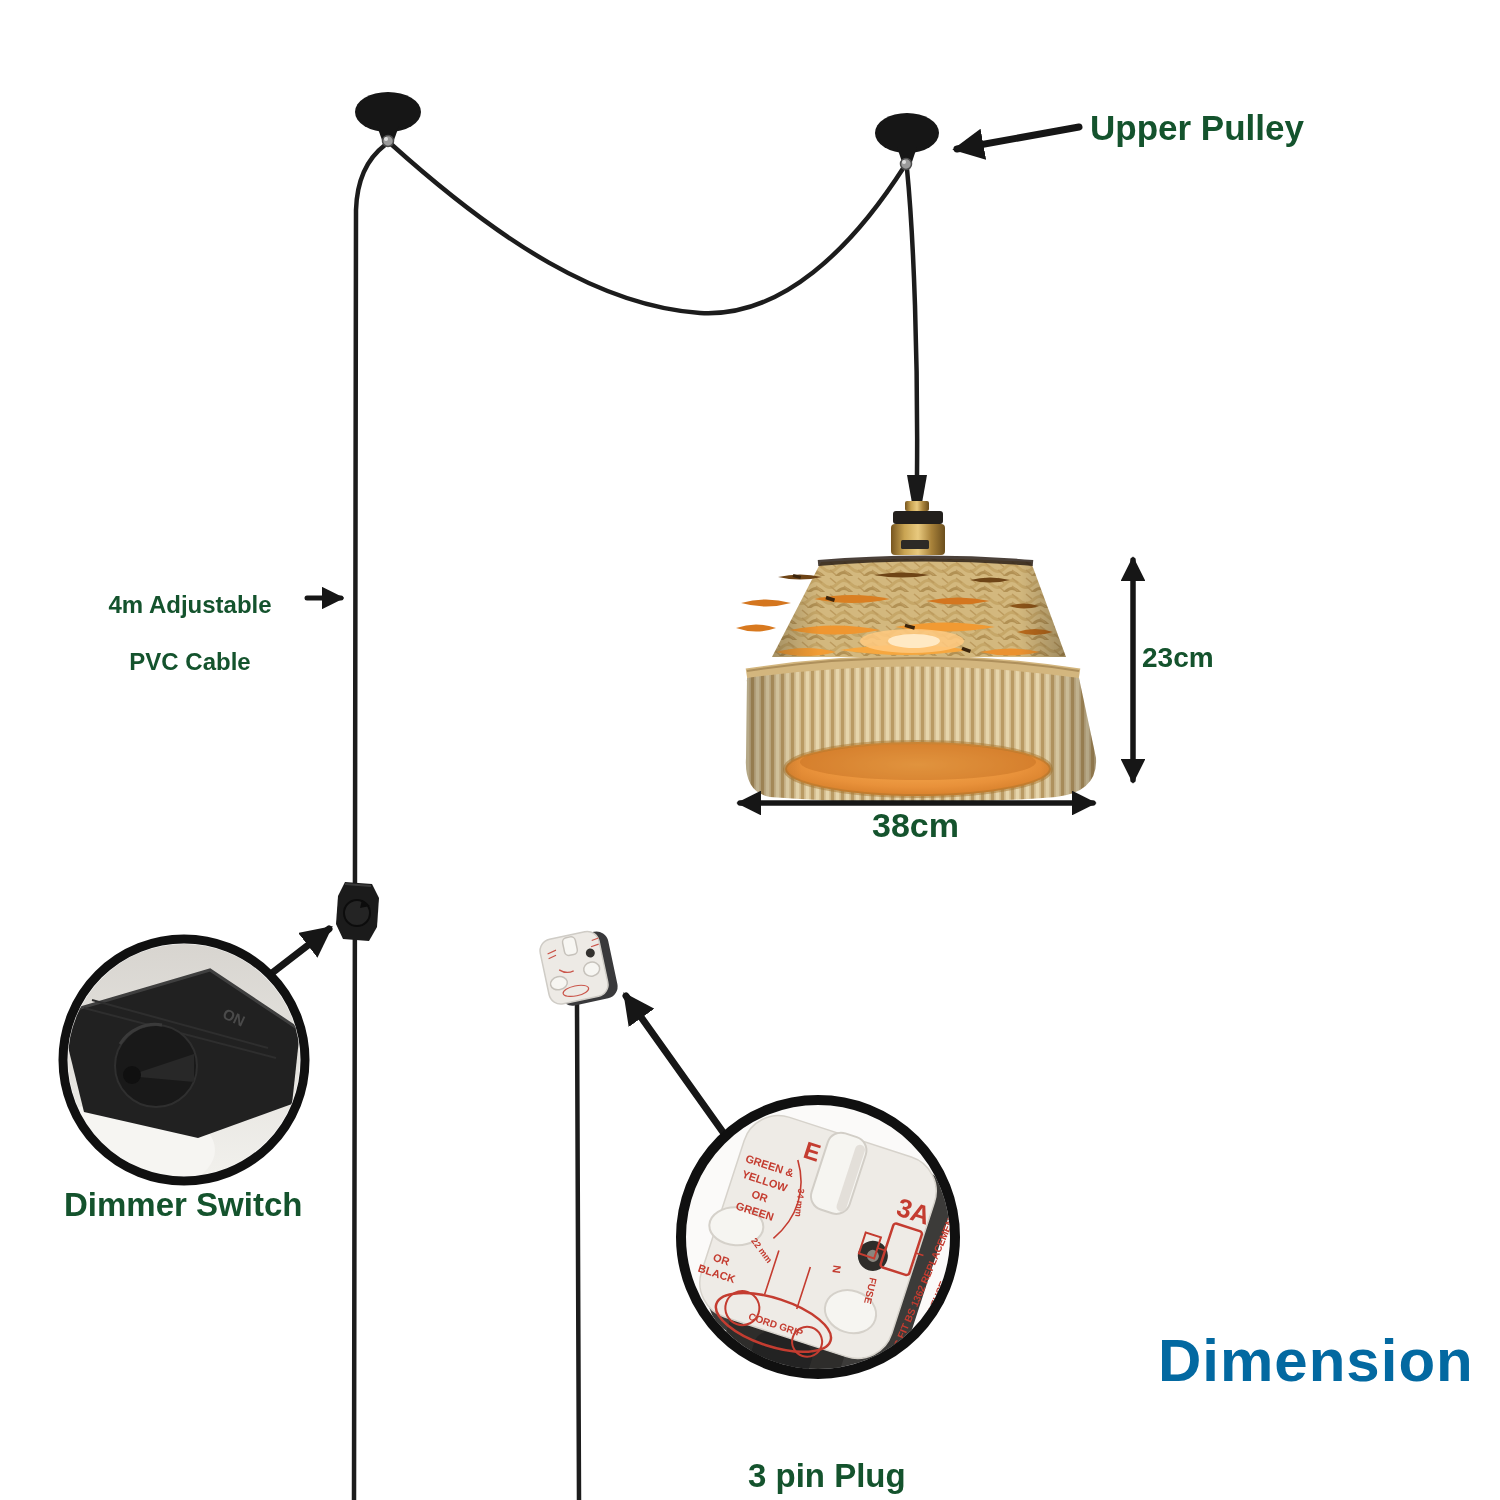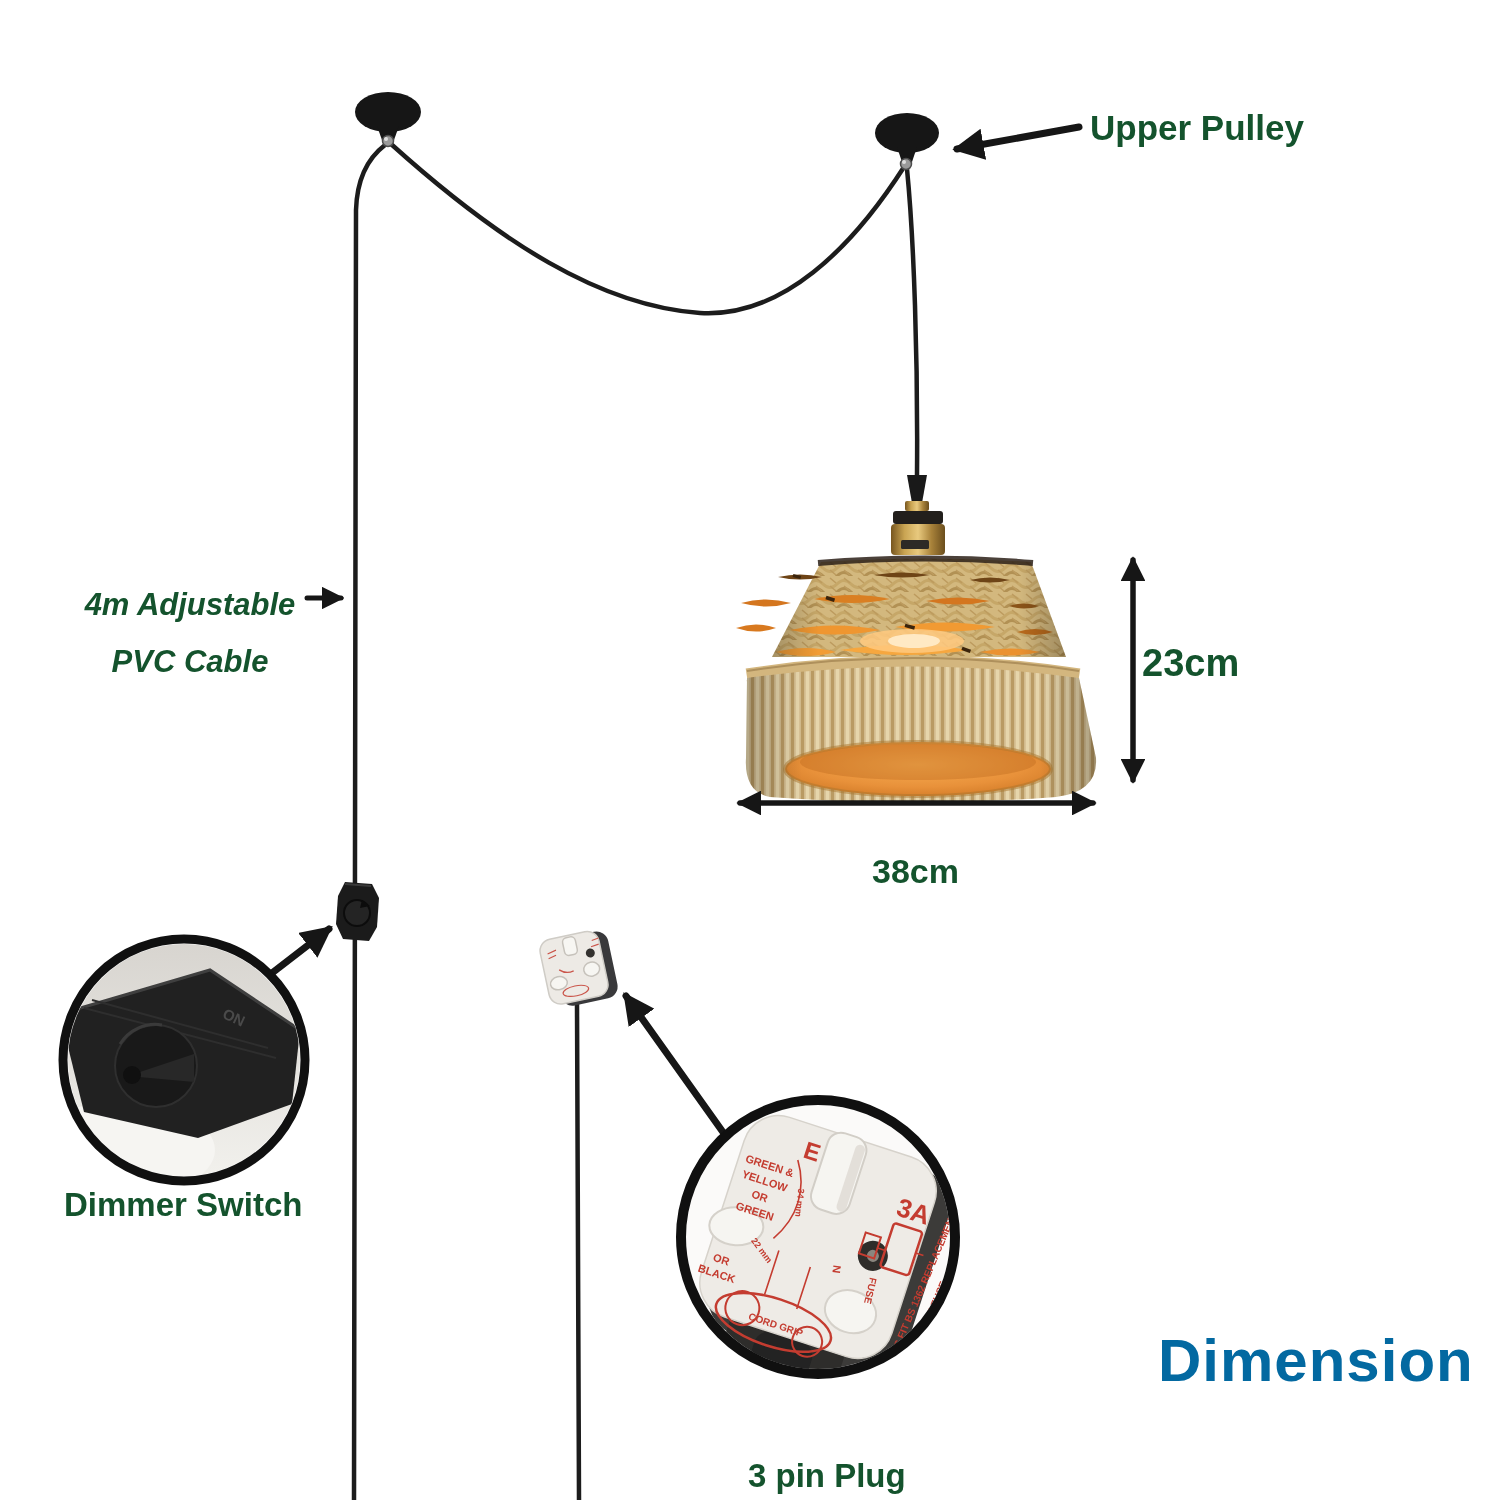--- a/index.html
+++ b/index.html
@@ -1,26 +1,26 @@
 <!DOCTYPE html>
 <html><head>
 <meta charset="utf-8">
 <style>
   html,body{margin:0;padding:0;background:#ffffff;}
   .stage{position:relative;width:1500px;height:1500px;background:#ffffff;overflow:hidden;
          font-family:"Liberation Sans",sans-serif;}
   .stage svg{position:absolute;left:0;top:0;}
   .label{position:absolute;font-weight:700;color:#14532d;white-space:nowrap;}
   .lbl-upper-pulley{left:1090px;top:108px;font-size:35px;}
-  .lbl-cable{left:62px;top:576px;width:256px;font-size:31px;line-height:57px;text-align:center;font-style:italic;}
+  .lbl-cable{left:62px;top:576px;width:256px;font-size:24px;line-height:57px;text-align:center;}
   .lbl-dimmer{left:64px;top:1186px;font-size:33px;}
   .lbl-plug{left:748px;top:1457px;font-size:33px;}
   .lbl-dim-title{left:1158px;top:1326px;font-size:60px;letter-spacing:1px;color:#0369a1;}
-  .lbl-23{left:1142px;top:642px;font-size:38px;}
-  .lbl-38{left:872px;top:852px;font-size:34px;}
+  .lbl-23{left:1142px;top:642px;font-size:28px;}
+  .lbl-38{left:872px;top:806px;font-size:34px;}
 </style>
 </head>
 <body>
 
 <div class="stage">
 
 <svg width="1500" height="1500" viewBox="0 0 1500 1500">
   <defs>
     <marker id="ah" viewBox="0 0 10 10" refX="8.5" refY="5" markerWidth="4.5" markerHeight="4.5" orient="auto-start-reverse">
       <path d="M0,0 L10,5 L0,10 Z" fill="#161616"></path>

